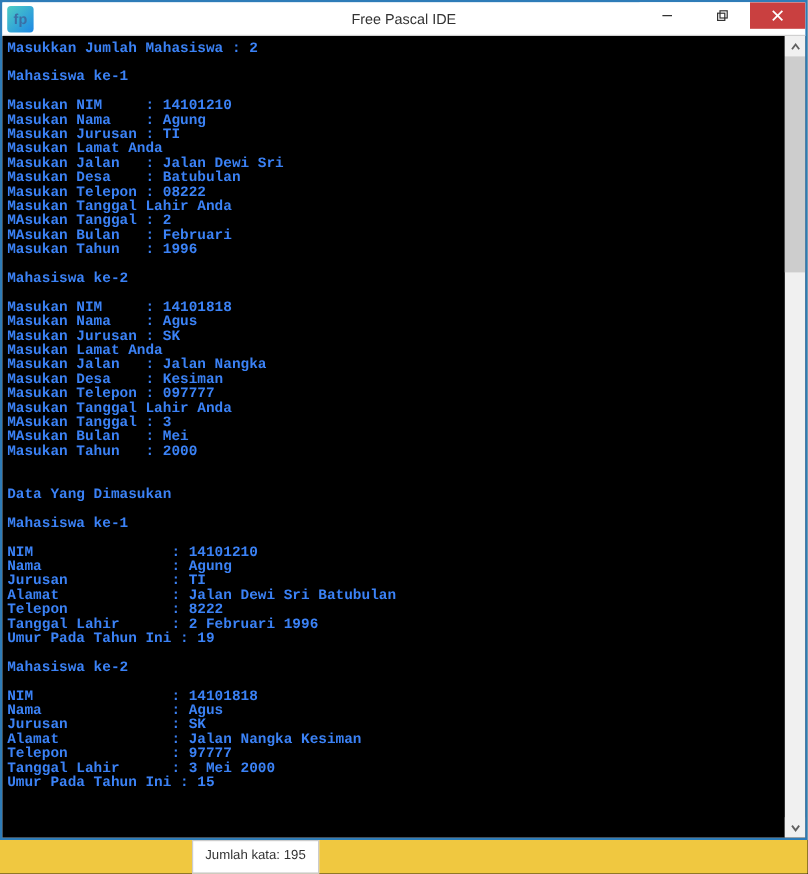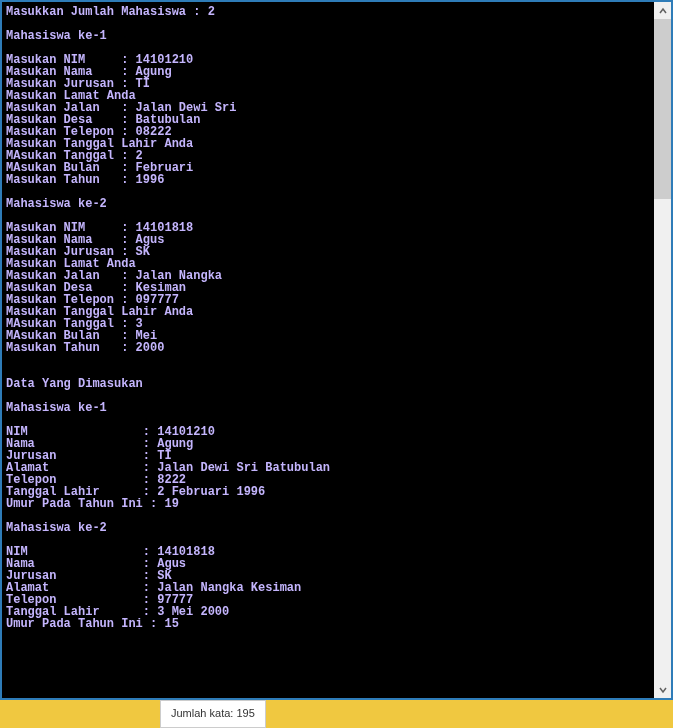--- a/index.html
+++ b/index.html
@@ -66,21 +66,21 @@
       font-size: 11px;
       cursor: pointer;
     }
     .win-min { background: #fff; color: #333; }
     .win-max { background: #fff; color: #333; }
     .win-close { background: #c94040; color: #fff; }
     .win-btn svg { display: block; }
     .console-area {
       flex: 1;
       background: #000;
-      color: #c4b5fd;
+      color: #3b82f6;
       font-family: "Courier New", monospace;
       font-size: 12px;
       font-weight: bold;
       line-height: 12px;
       padding: 2px 4px;
       overflow: hidden;
       position: relative;
       white-space: pre;
     }
     .scrollbar {
@@ -127,20 +127,43 @@
       border: 1px solid #ccc;
       padding: 6px 10px 2px;
       font-size: 11px;
       color: #333;
     }
   </style>
 </head>
 <body>
 
 <div class="window">
+  <div class="titlebar">
+    <div class="app-icon">fp</div>
+    <div class="title-text">Free Pascal IDE</div>
+    <div class="win-controls">
+      <div class="win-btn win-min" title="minimize">
+        <svg width="10" height="10">
+            <line x1="1" y1="5" x2="9" y2="5" stroke="#333" stroke-width="1"></line>
+          </svg>
+      </div>
+      <div class="win-btn win-max" title="maximize">
+        <svg width="10" height="10">
+            <rect x="1" y="3" width="6" height="6" fill="none" stroke="#333" stroke-width="1"></rect>
+            <rect x="3" y="1" width="6" height="6" fill="none" stroke="#333" stroke-width="1"></rect>
+          </svg>
+      </div>
+      <div class="win-btn win-close" title="close">
+        <svg width="10" height="10">
+            <line x1="1" y1="1" x2="9" y2="9" stroke="#fff" stroke-width="1.5"></line>
+            <line x1="9" y1="1" x2="1" y2="9" stroke="#fff" stroke-width="1.5"></line>
+          </svg>
+      </div>
+    </div>
+  </div>
 
   <div class="console-area">
     <div class="console-content" id="console-content"><div class="line">Masukkan Jumlah Mahasiswa : 2</div><div class="line"></div><div class="line">Mahasiswa ke-1</div><div class="line"></div><div class="line">Masukan NIM     : 14101210</div><div class="line">Masukan Nama    : Agung</div><div class="line">Masukan Jurusan : TI</div><div class="line">Masukan Lamat Anda</div><div class="line">Masukan Jalan   : Jalan Dewi Sri</div><div class="line">Masukan Desa    : Batubulan</div><div class="line">Masukan Telepon : 08222</div><div class="line">Masukan Tanggal Lahir Anda</div><div class="line">MAsukan Tanggal : 2</div><div class="line">MAsukan Bulan   : Februari</div><div class="line">Masukan Tahun   : 1996</div><div class="line"></div><div class="line">Mahasiswa ke-2</div><div class="line"></div><div class="line">Masukan NIM     : 14101818</div><div class="line">Masukan Nama    : Agus</div><div class="line">Masukan Jurusan : SK</div><div class="line">Masukan Lamat Anda</div><div class="line">Masukan Jalan   : Jalan Nangka</div><div class="line">Masukan Desa    : Kesiman</div><div class="line">Masukan Telepon : 097777</div><div class="line">Masukan Tanggal Lahir Anda</div><div class="line">MAsukan Tanggal : 3</div><div class="line">MAsukan Bulan   : Mei</div><div class="line">Masukan Tahun   : 2000</div><div class="line"></div><div class="line"></div><div class="line">Data Yang Dimasukan</div><div class="line"></div><div class="line">Mahasiswa ke-1</div><div class="line"></div><div class="line">NIM                : 14101210</div><div class="line">Nama               : Agung</div><div class="line">Jurusan            : TI</div><div class="line">Alamat             : Jalan Dewi Sri Batubulan</div><div class="line">Telepon            : 8222</div><div class="line">Tanggal Lahir      : 2 Februari 1996</div><div class="line">Umur Pada Tahun Ini : 19</div><div class="line"></div><div class="line">Mahasiswa ke-2</div><div class="line"></div><div class="line">NIM                : 14101818</div><div class="line">Nama               : Agus</div><div class="line">Jurusan            : SK</div><div class="line">Alamat             : Jalan Nangka Kesiman</div><div class="line">Telepon            : 97777</div><div class="line">Tanggal Lahir      : 3 Mei 2000</div><div class="line">Umur Pada Tahun Ini : 15</div></div>
     <div class="scrollbar">
       <div class="sb-btn top">
         <svg width="8" height="8">
             <polyline points="1,6 4,2 7,6" fill="none" stroke="#606060" stroke-width="1.5"></polyline>
           </svg>
       </div>
       <div class="sb-thumb"></div>

